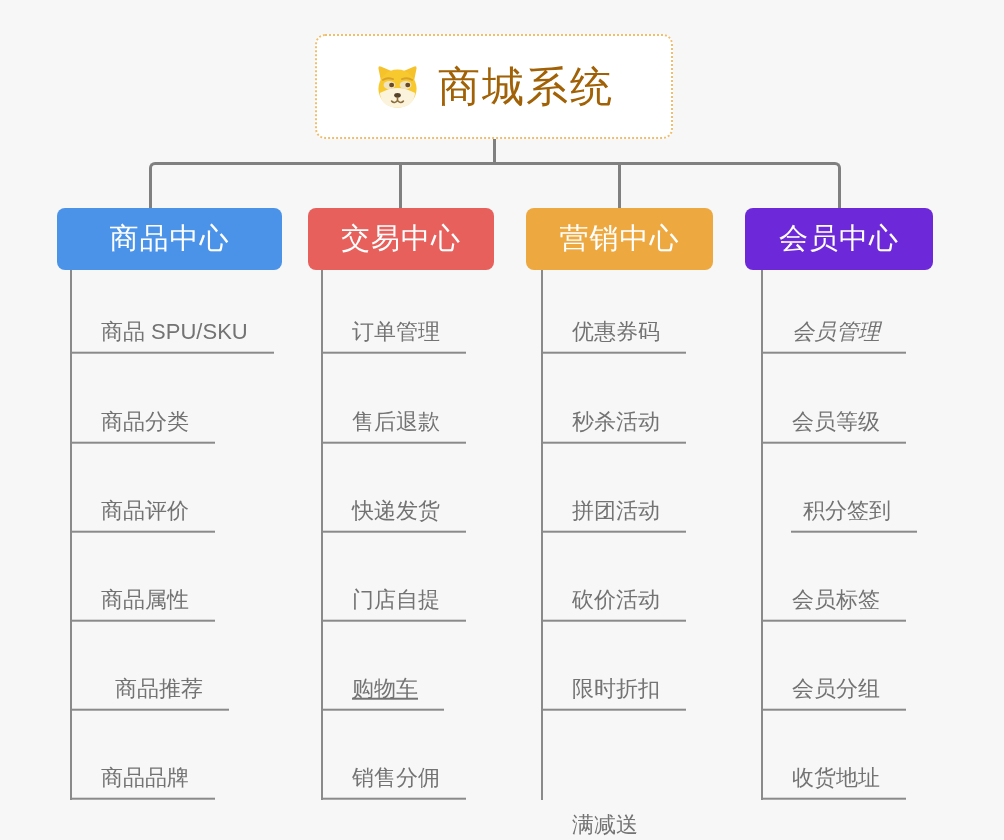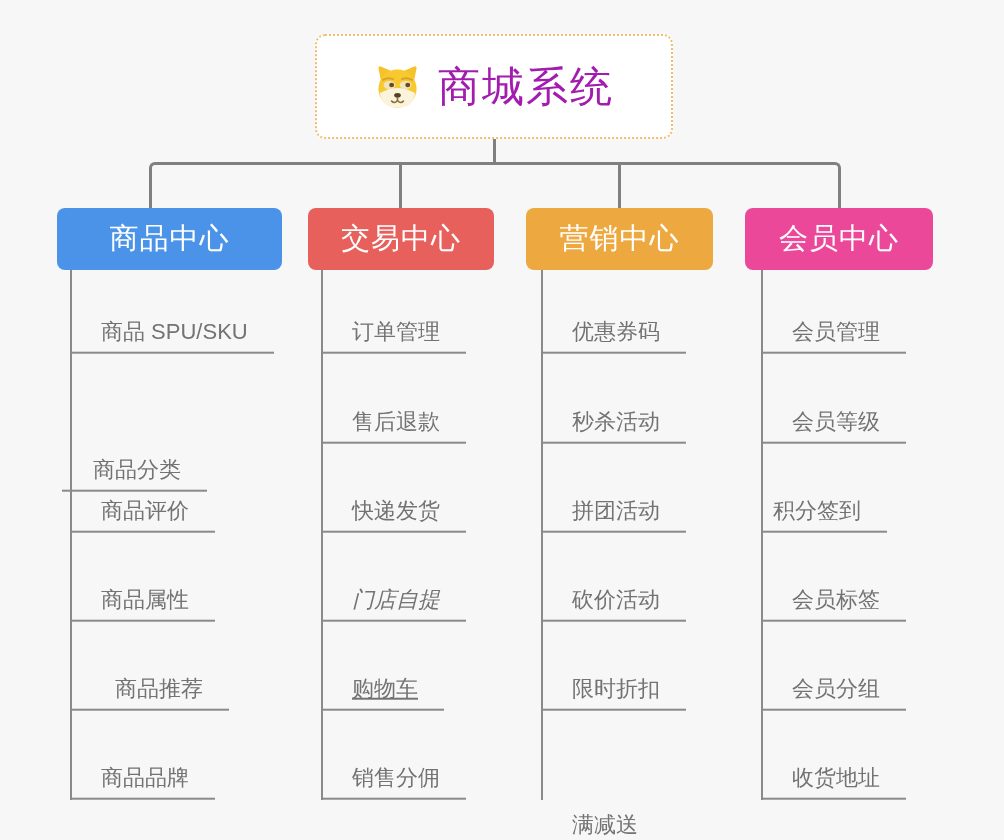--- a/index.html
+++ b/index.html
@@ -29,21 +29,21 @@
     justify-content: center;
   }
   .root-node .dog {
     width: 47px; height: 47px;
     margin-right: 17px;
     display: inline-flex;
   }
   .root-title {
     font-size: 42px;
     letter-spacing: 2px;
-    color: #a21caf;
+    color: #a16207;
   }
 
   
   .conn { position: absolute; background: #808080; }
   .elbow {
     position: absolute;
     background: transparent;
     box-sizing: border-box;
   }
   .elbow-left  { border-top: 3px solid #808080; border-left: 3px solid #808080;  border-top-left-radius: 6px; }
@@ -112,50 +112,50 @@
     </span>
     <span class="root-title">商城系统</span>
   </div>
 
   <div id="branches">
       <div class="branch-box" style="left: 57px; width: 225px; background: rgb(74, 147, 233);">
         <span>商品中心</span>
       </div>
       <div class="col-line" style="left: 70px;"></div>
       <div class="leaf" style="left: 70px; top: 354px;">商品 SPU/SKU</div>
-      <div class="leaf" style="left: 62px; top: 444px; margin-top: 48px;">商品分类</div>
+      <div class="leaf" style="left: 70px; top: 444px;">商品分类</div>
       <div class="leaf" style="left: 70px; top: 533px;">商品评价</div>
       <div class="leaf" style="left: 70px; top: 622px;">商品属性</div>
       <div class="leaf" style="left: 70px; top: 711px; padding-left: 45px;">商品推荐</div>
       <div class="leaf" style="left: 70px; top: 800px;">商品品牌</div>
       <div class="branch-box" style="left: 308px; width: 186px; background: rgb(231, 96, 91);">
         <span>交易中心</span>
       </div>
       <div class="col-line" style="left: 321px;"></div>
       <div class="leaf" style="left: 321px; top: 354px;">订单管理</div>
       <div class="leaf" style="left: 321px; top: 444px;">售后退款</div>
       <div class="leaf" style="left: 321px; top: 533px;">快递发货</div>
-      <div class="leaf" style="left: 321px; top: 622px; font-style: italic;">门店自提</div>
+      <div class="leaf" style="left: 321px; top: 622px;">门店自提</div>
       <div class="leaf" style="left: 321px; top: 711px; text-decoration: underline;">购物车</div>
       <div class="leaf" style="left: 321px; top: 800px;">销售分佣</div>
       <div class="branch-box" style="left: 526px; width: 187px; background: rgb(238, 168, 64);">
         <span>营销中心</span>
       </div>
       <div class="col-line" style="left: 541px;"></div>
       <div class="leaf" style="left: 541px; top: 354px;">优惠券码</div>
       <div class="leaf" style="left: 541px; top: 444px;">秒杀活动</div>
       <div class="leaf" style="left: 541px; top: 533px;">拼团活动</div>
       <div class="leaf" style="left: 541px; top: 622px;">砍价活动</div>
       <div class="leaf" style="left: 541px; top: 711px; text-align: center;">限时折扣</div>
       <div class="leaf" style="left: 541px; top: 847px;">满减送</div>
-      <div class="branch-box" style="left: 745px; width: 188px; background: #ec4899;">
+      <div class="branch-box" style="left: 745px; width: 188px; background: #6d28d9;">
         <span>会员中心</span>
       </div>
       <div class="col-line" style="left: 761px;"></div>
-      <div class="leaf" style="left: 761px; top: 354px;">会员管理</div>
+      <div class="leaf" style="left: 761px; top: 354px; font-style: italic;">会员管理</div>
       <div class="leaf" style="left: 761px; top: 444px;">会员等级</div>
-      <div class="leaf" style="left: 761px; top: 533px; padding-left: 12px;">积分签到</div>
+      <div class="leaf" style="left: 791px; top: 533px; padding-left: 12px;">积分签到</div>
       <div class="leaf" style="left: 761px; top: 622px;">会员标签</div>
       <div class="leaf" style="left: 761px; top: 711px;">会员分组</div>
       <div class="leaf" style="left: 761px; top: 800px;">收货地址</div>
     </div>
 
 </div>
 
 </body></html>

